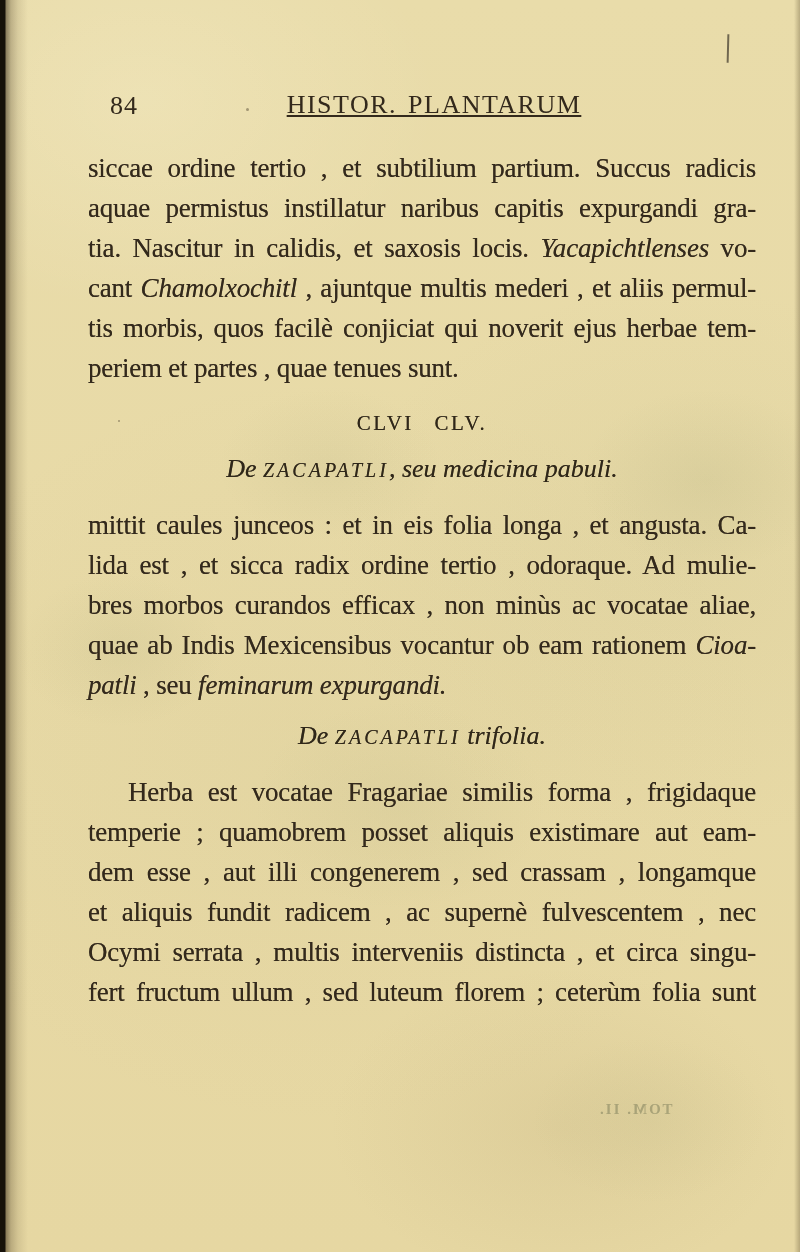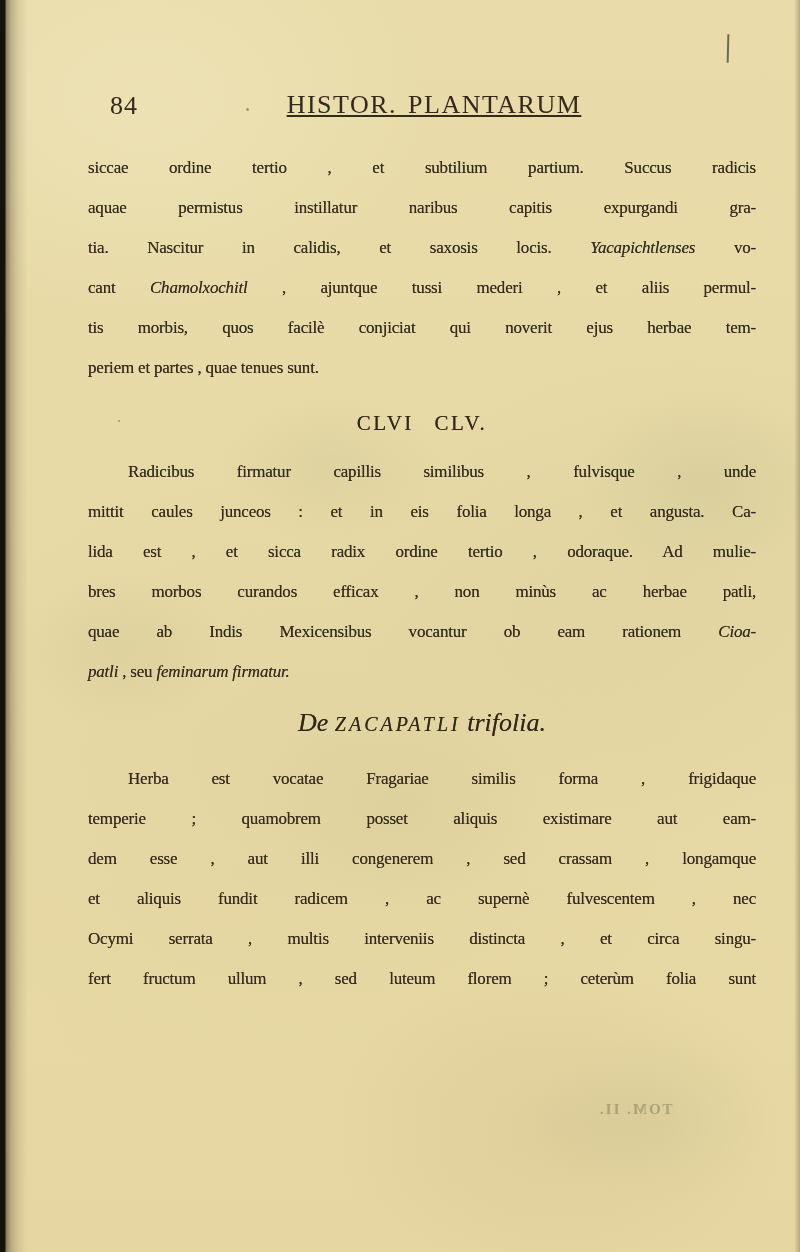--- a/index.html
+++ b/index.html
@@ -52,21 +52,21 @@
     filter:blur(0.6px);
   }
   .header{position:absolute;top:90px;left:100px;width:668px;height:36px;font-size:26px;}
   .pagenum{position:absolute;left:10px;top:1px;letter-spacing:1px;}
   .running{text-align:center;letter-spacing:1.5px;word-spacing:3px;text-decoration:underline;}
   .column{position:absolute;top:148px;left:88px;width:668px;
           text-shadow:0 0 0.3px rgba(51,41,28,0.7);}
   .b-para{margin-top:14px;}
   .b-para:first-child{margin-top:0;}
   .line{
-    font-size:17px;line-height:40px;height:40px;
+    font-size:27px;line-height:40px;height:40px;
     letter-spacing:-0.2px;
     text-align:justify;text-align-last:justify;-moz-text-align-last:justify;
     white-space:normal;
   }
   .line.end{text-align-last:left;-moz-text-align-last:left;}
   .line.indent{text-indent:40px;}
   .i{font-style:italic;}
   .sc{font-style:italic;font-size:0.82em;letter-spacing:2.5px;}
   .b-caput{
     margin-top:20px;line-height:30px;text-align:center;
@@ -93,32 +93,32 @@
   <div class="header">
     <div class="pagenum">84</div>
     <div class="running">HISTOR. PLANTARUM</div>
   </div>
 
   <div class="column">
       <div class="b-para">
         <div class="line"><span>siccae ordine tertio , et subtilium partium. Succus radicis</span></div>
         <div class="line"><span>aquae permistus instillatur naribus capitis expurgandi gra-</span></div>
         <div class="line"><span>tia. Nascitur in calidis, et saxosis locis. </span><span class="i">Yacapichtlenses</span><span> vo-</span></div>
-        <div class="line"><span>cant </span><span class="i">Chamolxochitl</span><span> , ajuntque tussi mederi , et aliis permul-</span></div>
+        <div class="line"><span>cant </span><span class="i">Chamolxochitl</span><span> , ajuntque multis mederi , et aliis permul-</span></div>
         <div class="line"><span>tis morbis, quos facilè conjiciat qui noverit ejus herbae tem-</span></div>
         <div class="line end"><span>periem et partes , quae tenues sunt.</span></div>
       </div>
       <div class="b-caput">CLVI CLV.</div>
+      <div class="b-chaphead"><span class="i">De </span><span class="sc">ZACAPATLI</span><span class="i">, seu medicina pabuli.</span></div>
       <div class="b-para">
-        <div class="line indent"><span>Radicibus firmatur capillis similibus , fulvisque , unde</span></div>
         <div class="line"><span>mittit caules junceos : et in eis folia longa , et angusta. Ca-</span></div>
         <div class="line"><span>lida est , et sicca radix ordine tertio , odoraque. Ad mulie-</span></div>
-        <div class="line"><span>bres morbos curandos efficax , non minùs ac herbae patli,</span></div>
+        <div class="line"><span>bres morbos curandos efficax , non minùs ac vocatae aliae,</span></div>
         <div class="line"><span>quae ab Indis Mexicensibus vocantur ob eam rationem </span><span class="i">Cioa-</span></div>
-        <div class="line end"><span class="i">patli</span><span> , seu </span><span class="i">feminarum firmatur.</span></div>
+        <div class="line end"><span class="i">patli</span><span> , seu </span><span class="i">feminarum expurgandi.</span></div>
       </div>
       <div class="b-chaphead"><span class="i">De </span><span class="sc">ZACAPATLI</span><span class="i"> trifolia.</span></div>
       <div class="b-para">
         <div class="line indent"><span>Herba est vocatae Fragariae similis forma , frigidaque</span></div>
         <div class="line"><span>temperie ; quamobrem posset aliquis existimare aut eam-</span></div>
         <div class="line"><span>dem esse , aut illi congenerem , sed crassam , longamque</span></div>
         <div class="line"><span>et aliquis fundit radicem , ac supernè fulvescentem , nec</span></div>
         <div class="line"><span>Ocymi serrata , multis interveniis distincta , et circa singu-</span></div>
         <div class="line"><span>fert fructum ullum , sed luteum florem ; ceterùm folia sunt</span></div>
       </div>

